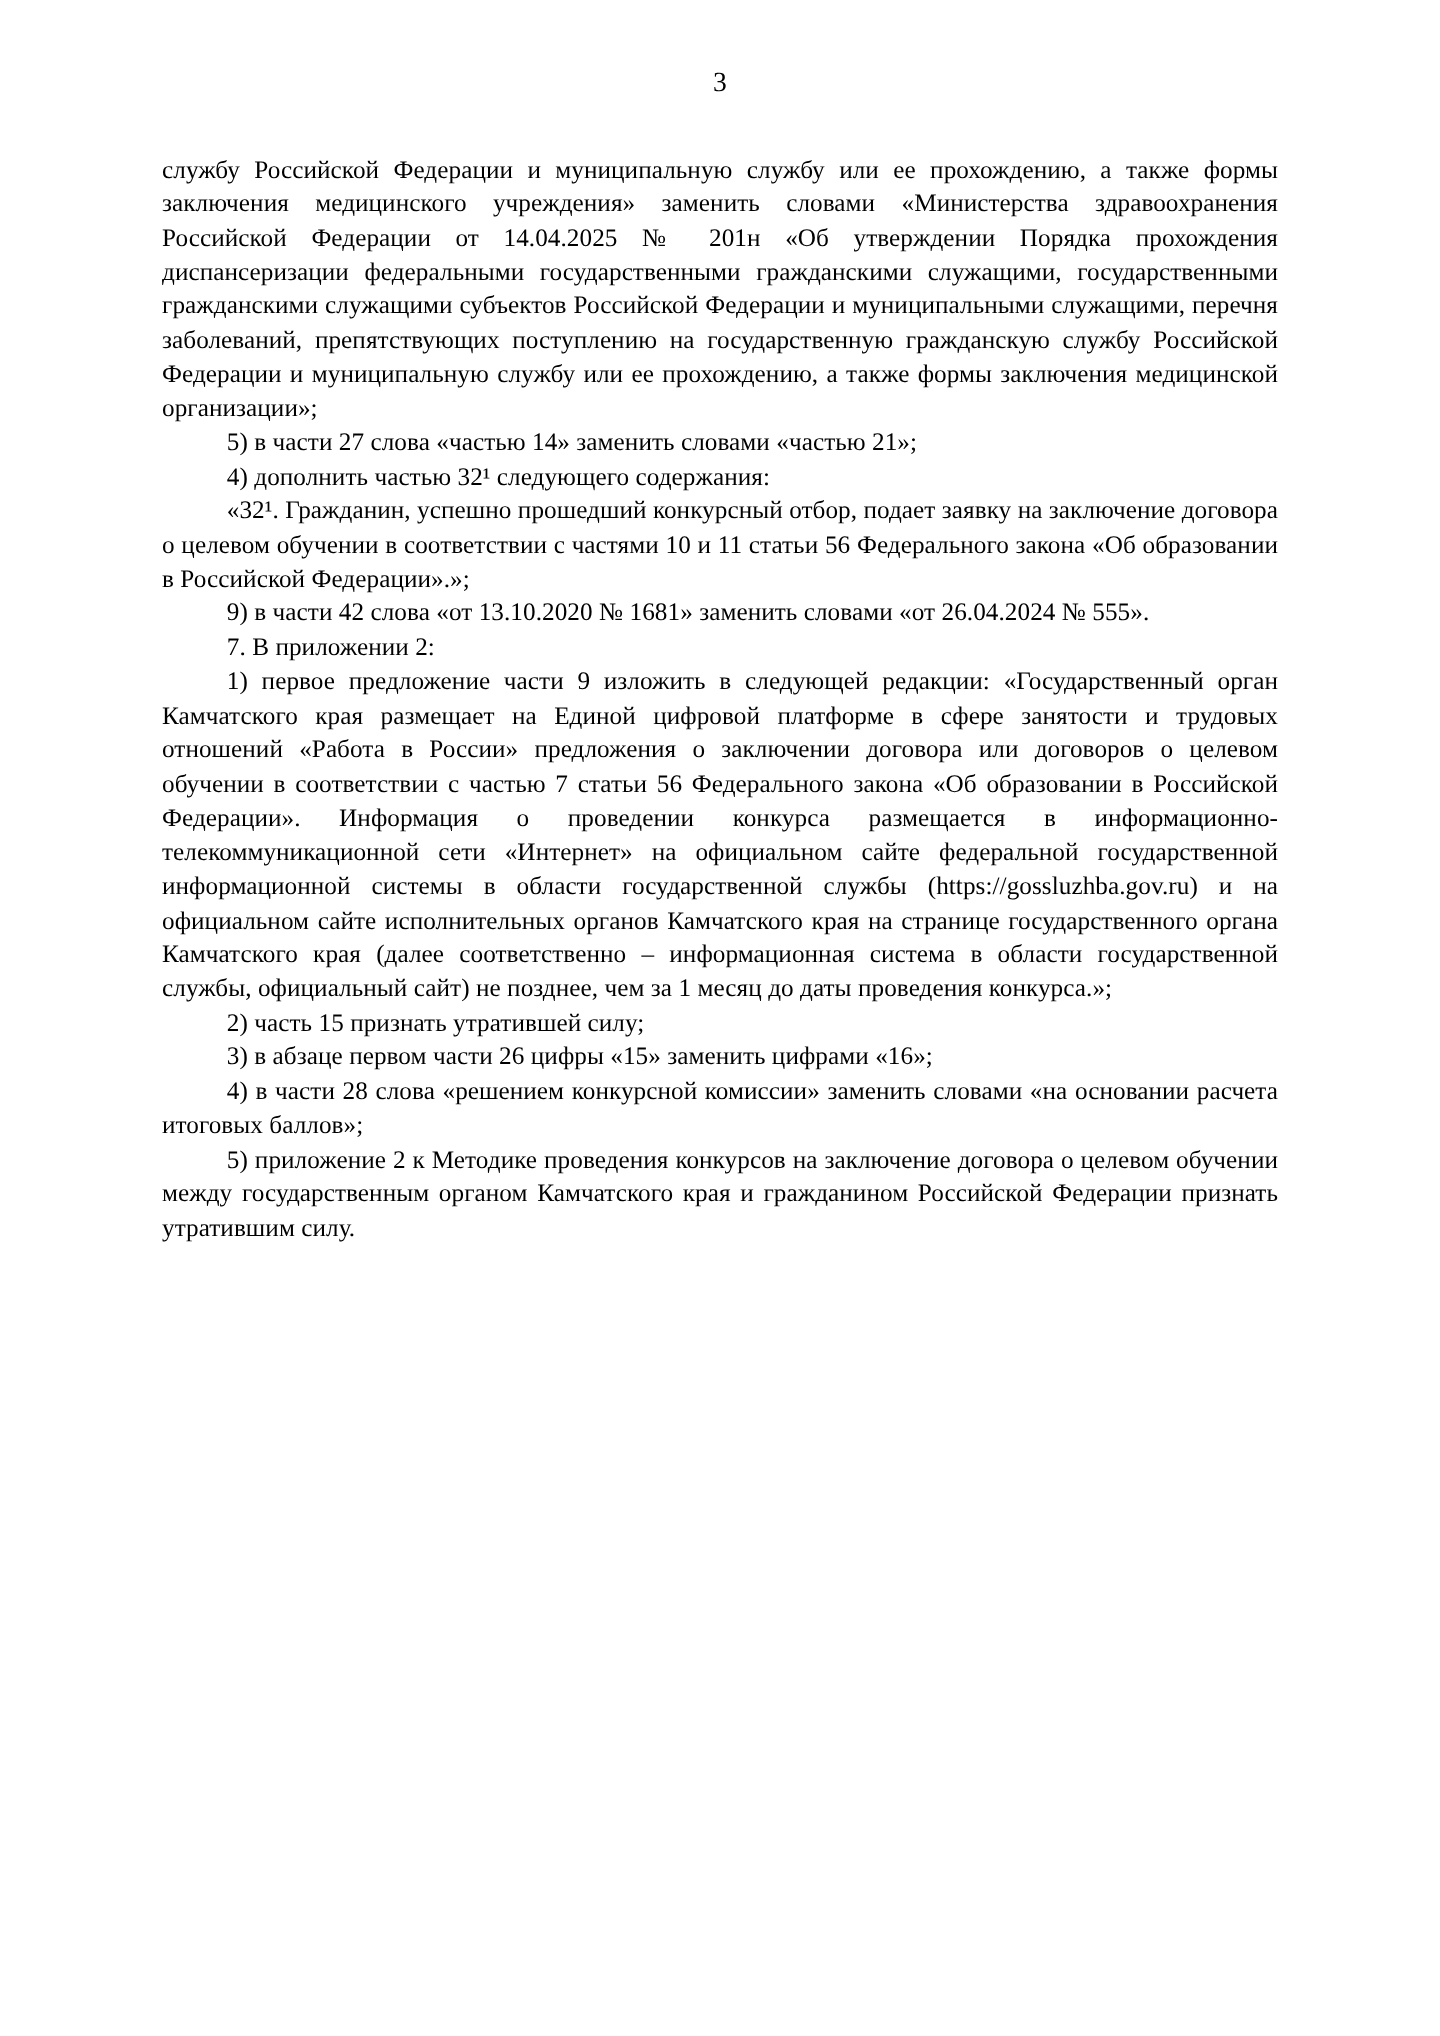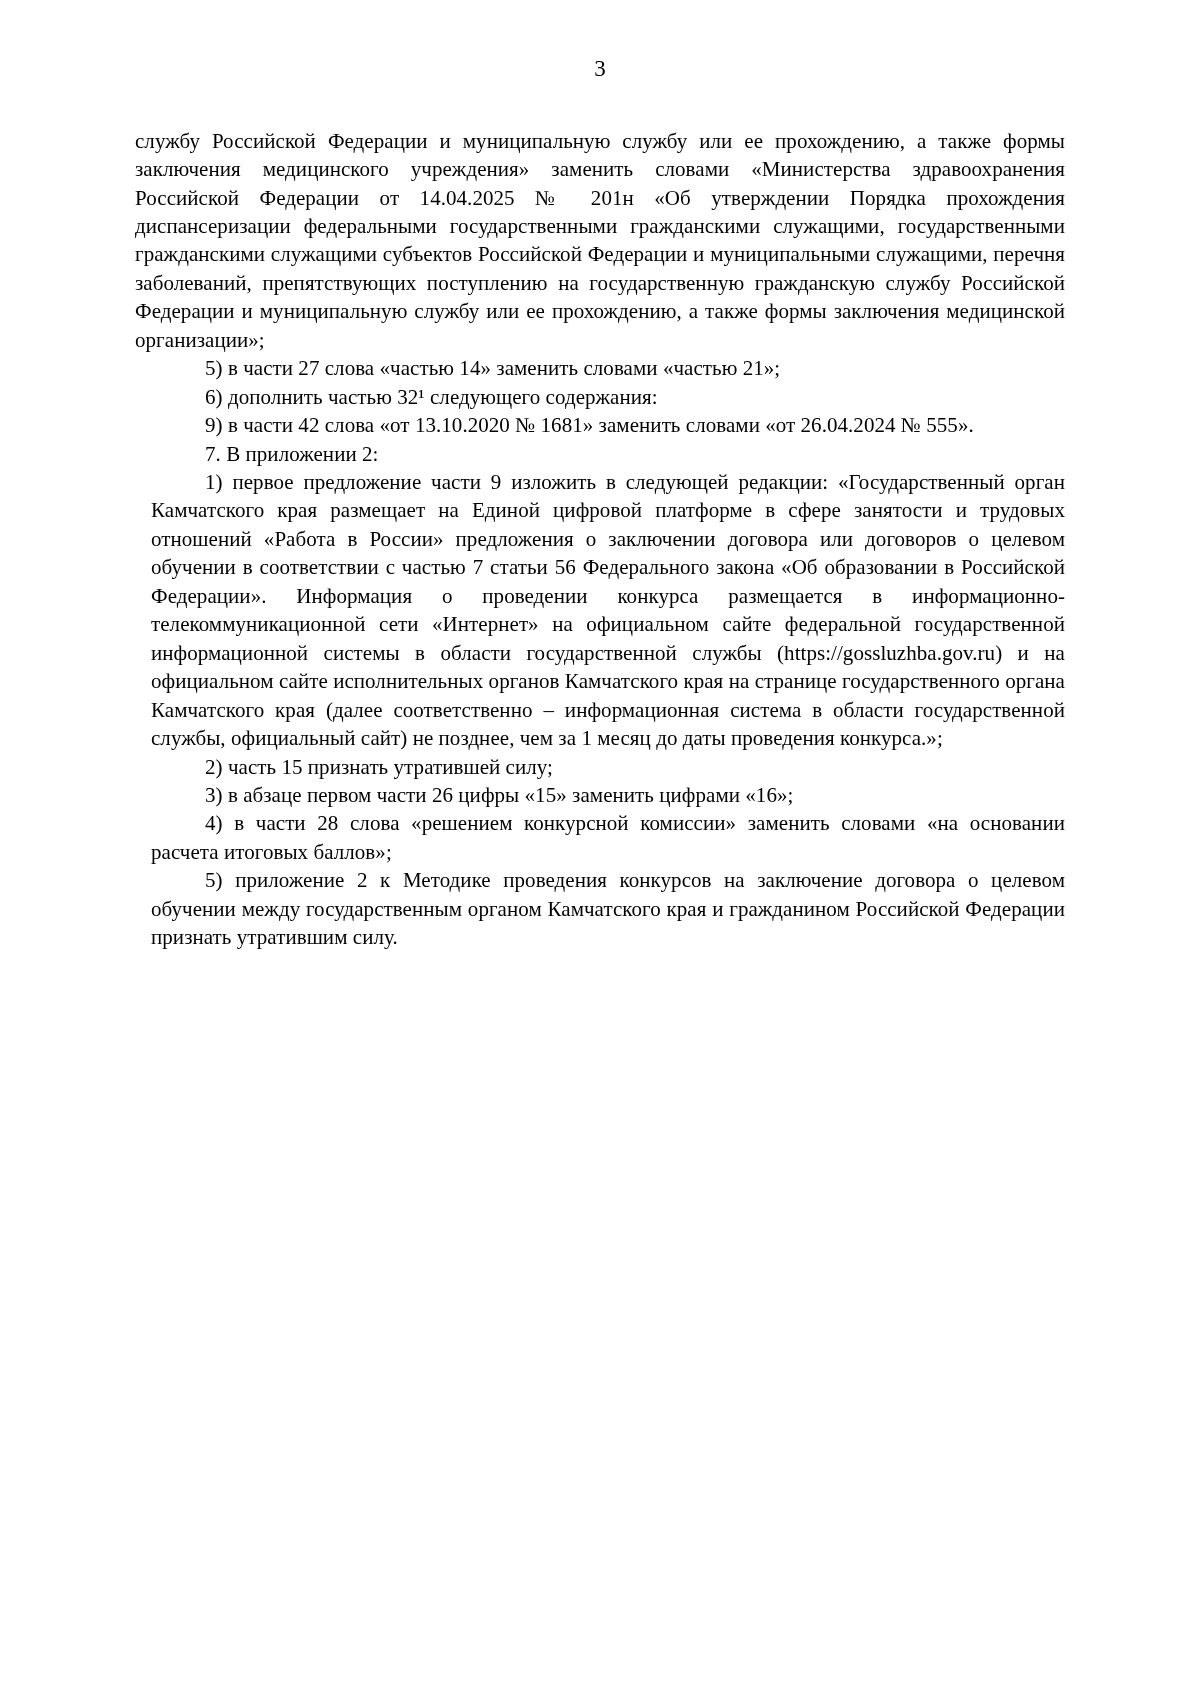--- a/index.html
+++ b/index.html
@@ -31,37 +31,37 @@
     margin: 0;
     font-size: 21px;
     line-height: 1.355;
     text-align: justify;
     text-justify: inter-word;
     hyphens: none;
     letter-spacing: 0.05px;
   }
   .body-text p.indent {
     text-indent: 54px;
-    margin-left: 16px;
   }
   .body-text p.no-indent {
     text-indent: 0;
   }
 </style>
 </head>
 <body>
 
 <div class="page">
 
   <div class="page-number">3</div>
 
   <div class="body-text">
     <p class="no-indent">службу Российской Федерации и муниципальную службу или ее прохождению, а также формы заключения медицинского учреждения» заменить словами «Министерства здравоохранения Российской Федерации от 14.04.2025 № 201н «Об утверждении Порядка прохождения диспансеризации федеральными государственными гражданскими служащими, государственными гражданскими служащими субъектов Российской Федерации и муниципальными служащими, перечня заболеваний, препятствующих поступлению на государственную гражданскую службу Российской Федерации и муниципальную службу или ее прохождению, а также формы заключения медицинской организации»;</p>
     <p class="indent">5) в части 27 слова «частью 14» заменить словами «частью 21»;</p>
-    <p class="indent">6) дополнить частью 32¹ следующего содержания:</p>
+    <p class="indent">4) дополнить частью 32¹ следующего содержания:</p>
+    <p class="indent">«32¹. Гражданин, успешно прошедший конкурсный отбор, подает заявку на заключение договора о целевом обучении в соответствии с частями 10 и 11 статьи 56 Федерального закона «Об образовании в Российской Федерации».»;</p>
     <p class="indent">9) в части 42 слова «от 13.10.2020 № 1681» заменить словами «от 26.04.2024 № 555».</p>
     <p class="indent">7. В приложении 2:</p>
     <p class="indent">1) первое предложение части 9 изложить в следующей редакции: «Государственный орган Камчатского края размещает на Единой цифровой платформе в сфере занятости и трудовых отношений «Работа в России» предложения о заключении договора или договоров о целевом обучении в соответствии с частью 7 статьи 56 Федерального закона «Об образовании в Российской Федерации». Информация о проведении конкурса размещается в информационно-телекоммуникационной сети «Интернет» на официальном сайте федеральной государственной информационной системы в области государственной службы (https://gossluzhba.gov.ru) и на официальном сайте исполнительных органов Камчатского края на странице государственного органа Камчатского края (далее соответственно – информационная система в области государственной службы, официальный сайт) не позднее, чем за 1 месяц до даты проведения конкурса.»;</p>
     <p class="indent">2) часть 15 признать утратившей силу;</p>
     <p class="indent">3) в абзаце первом части 26 цифры «15» заменить цифрами «16»;</p>
     <p class="indent">4) в части 28 слова «решением конкурсной комиссии» заменить словами «на основании расчета итоговых баллов»;</p>
     <p class="indent">5) приложение 2 к Методике проведения конкурсов на заключение договора о целевом обучении между государственным органом Камчатского края и гражданином Российской Федерации признать утратившим силу.</p>
   </div>
 
 </div>

